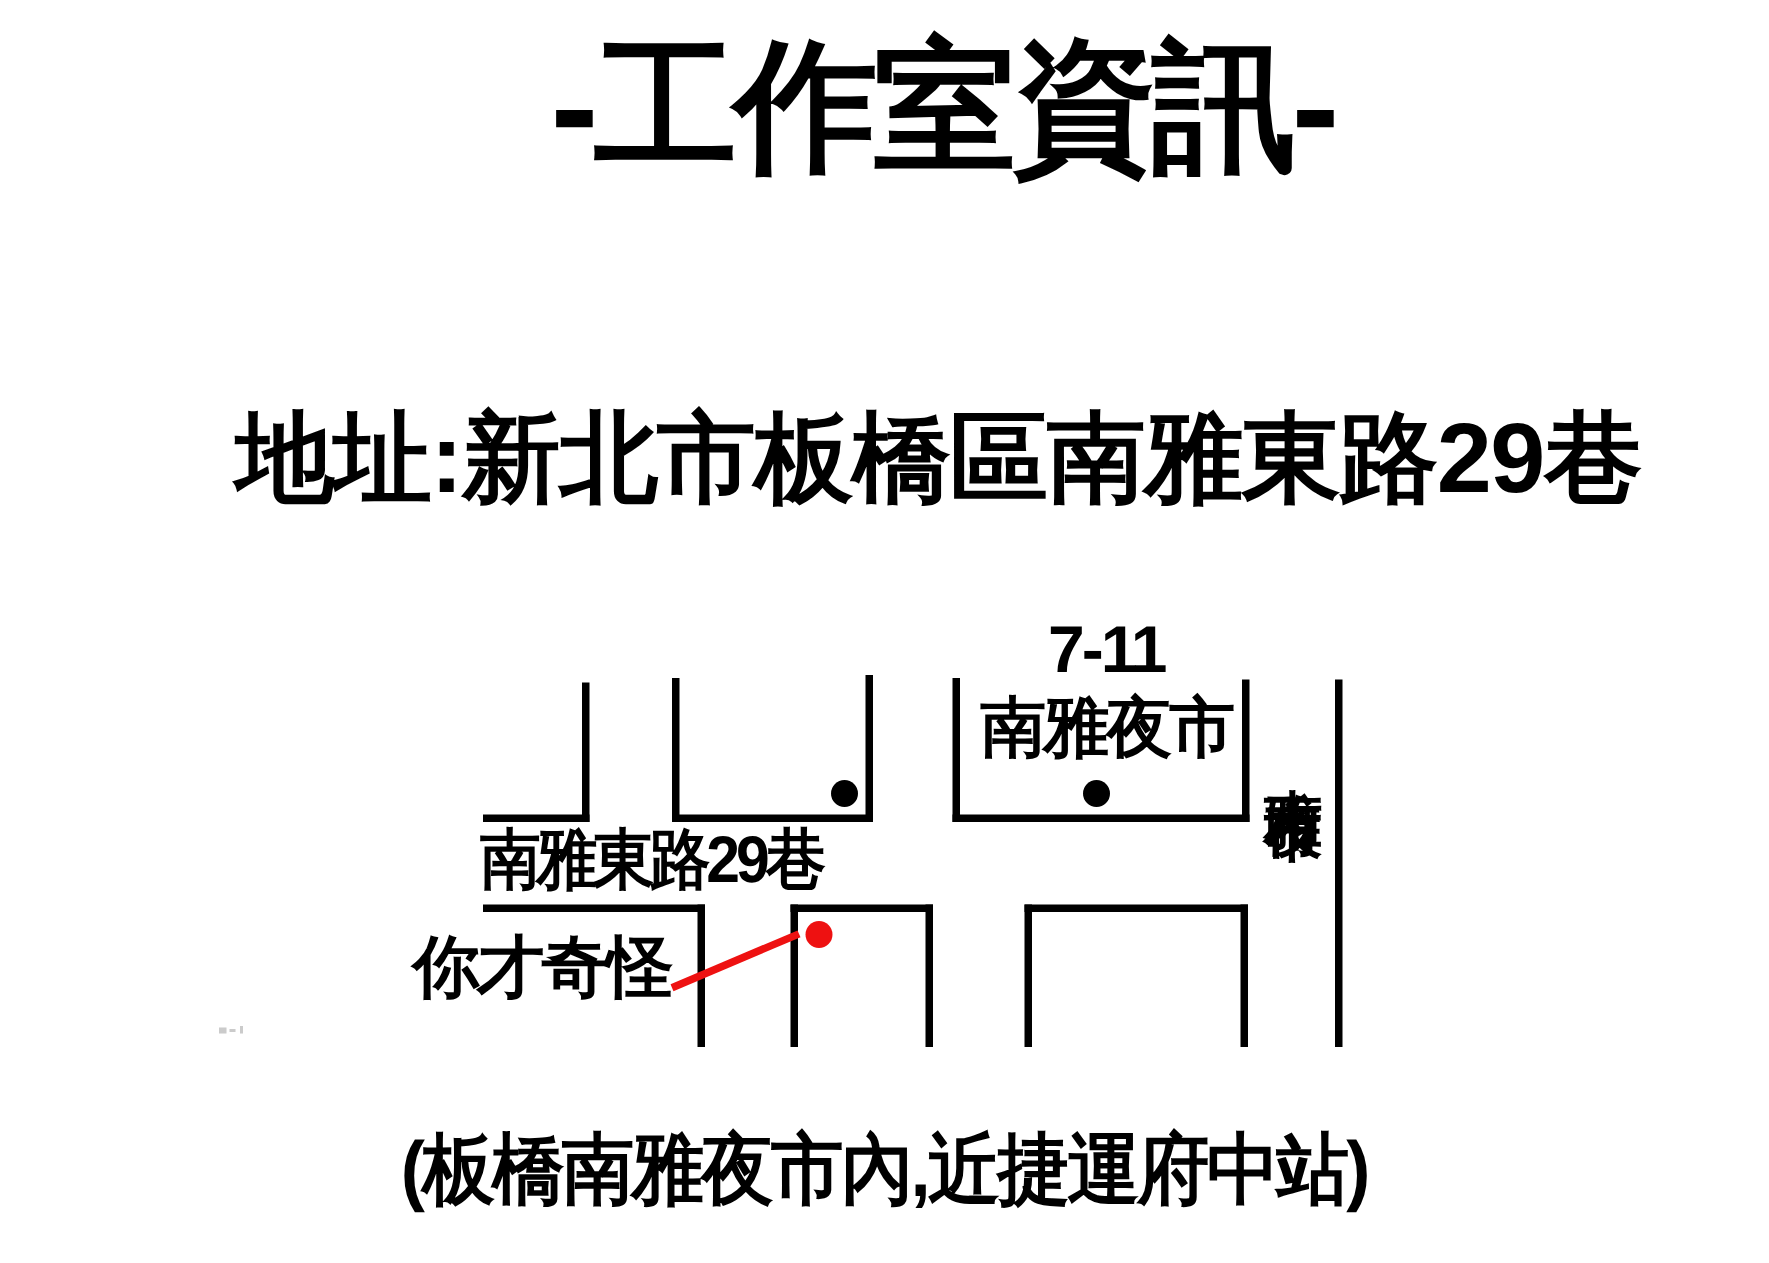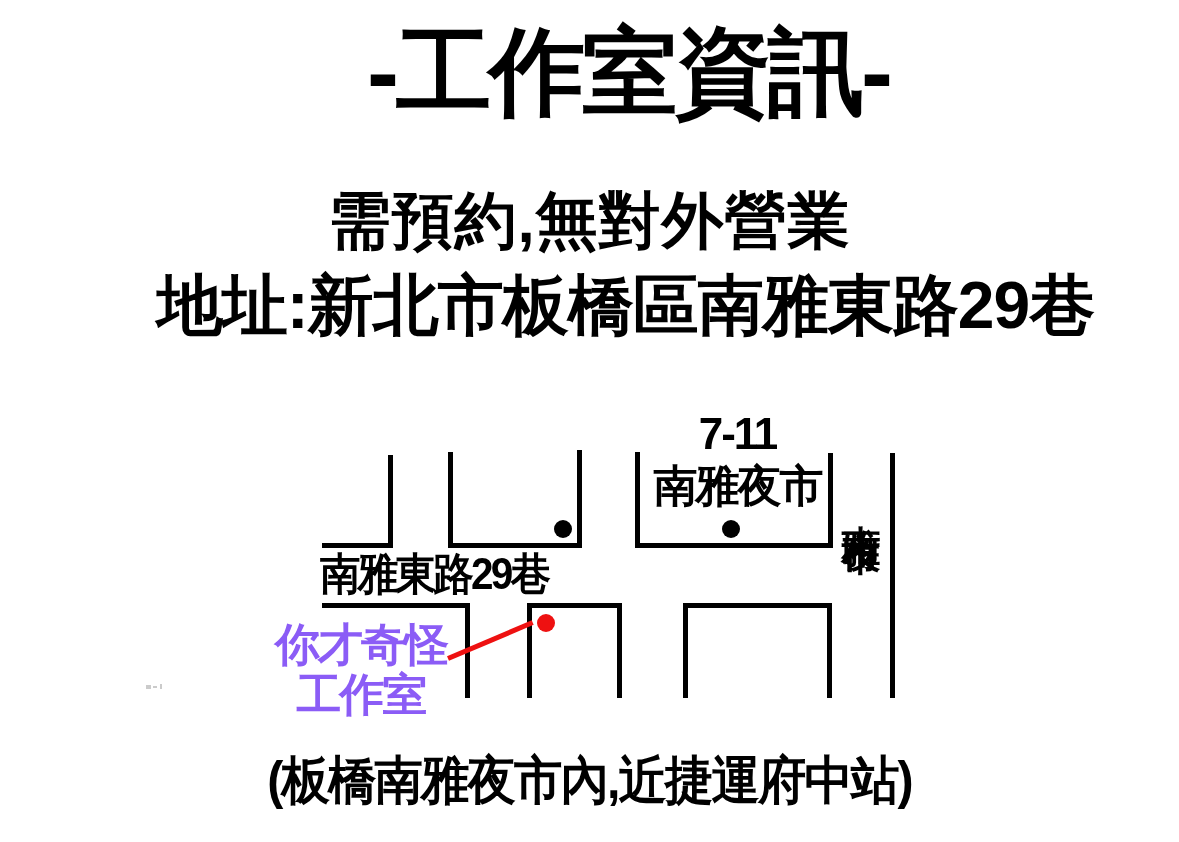--- a/index.html
+++ b/index.html
@@ -77,21 +77,21 @@
     text-orientation: upright;
     font-size: 39px;
     line-height: 44px;
     letter-spacing: 3px;
   }
   .studio-label {
     position: absolute;
     left: 255px; top: 620px;
     width: 212px;
     text-align: center;
-    color: #8b5cf6;
+    color: #000000;
     font-size: 45px;
     line-height: 50px;
     letter-spacing: -2px;
     white-space: nowrap;
   }
   .pointer-line {
     position: absolute;
     left: 448px; top: 656px;
     width: 92px; height: 5px;
     background: #ee1111;
@@ -124,21 +124,20 @@
   .smudge .a { left: 0;  top: 1px; width: 5px; height: 4px; }
   .smudge .b { left: 7px; top: 2px; width: 4px; height: 2px; }
   .smudge .c { left: 14px; top: 0;  width: 2px; height: 5px; }
 </style>
 </head>
 <body>
 
 <div class="page">
 
   <div class="title">-工作室資訊-</div>
-  <div class="note">需預約,無對外營業</div>
   <div class="address">地址:新北市板橋區南雅東路29巷</div>
 
   <div class="map">
 
     <div class="ln" style="left:388px; top:455px; width:5px; height:93px;"></div>
     <div class="ln" style="left:322px; top:543px; width:71px; height:5px;"></div>
 
     <div class="ln" style="left:448px; top:452px; width:5px; height:96px;"></div>
     <div class="ln" style="left:577px; top:450px; width:5px; height:98px;"></div>
     <div class="ln" style="left:448px; top:543px; width:134px; height:5px;"></div>
@@ -166,21 +165,20 @@
     </div>
 
     <div class="dot" style="left:554px; top:520px;"></div>
     <div class="dot" style="left:722px; top:520px;"></div>
 
     <div class="street-label">南雅東路29巷</div>
     <div class="vertical-label">南雅夜市</div>
 
     <div class="studio-label">
       <div>你才奇怪</div>
-      <div>工作室</div>
     </div>
     <div class="pointer-line"></div>
     <div class="dot red-dot"></div>
 
     <div class="smudge">
       <i class="a"></i>
         <i class="b"></i>
         <i class="c"></i>
     </div>
   </div>

